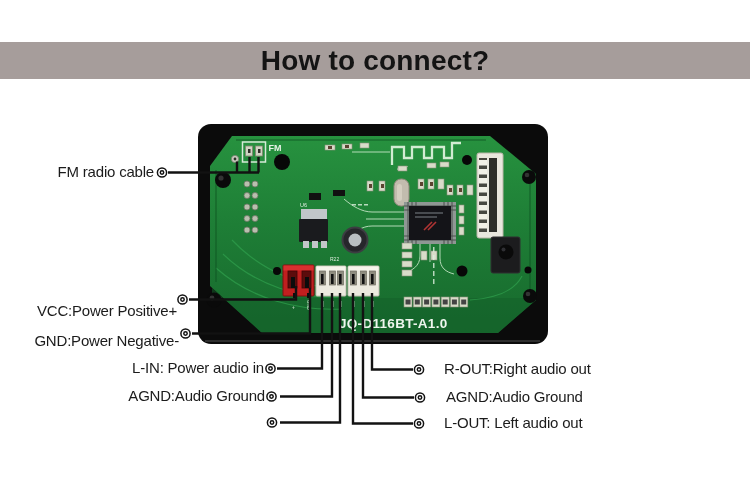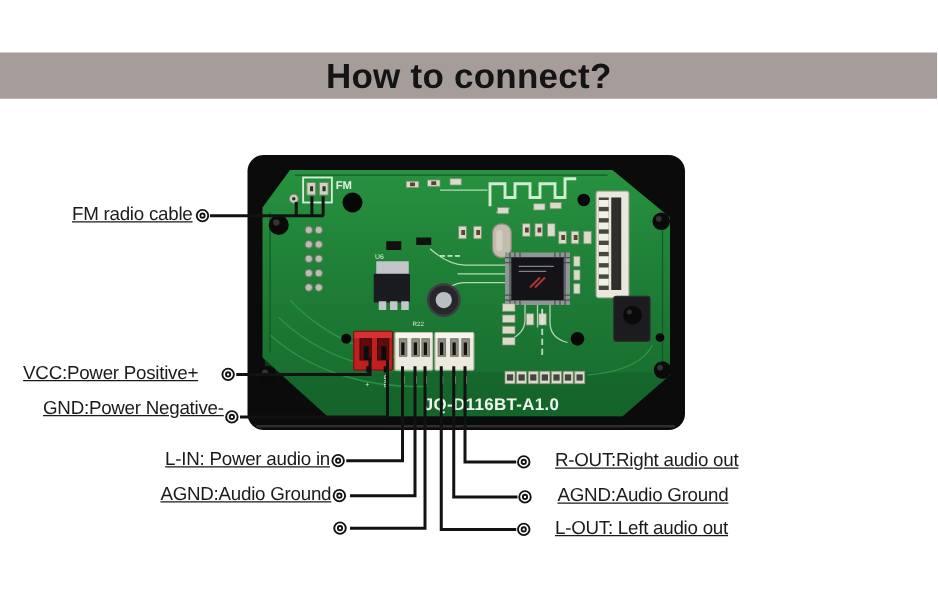--- a/index.html
+++ b/index.html
@@ -4,21 +4,21 @@
 <style>
   html,body{margin:0;padding:0;background:#fff;}
   #page{position:relative;width:750px;height:489px;background:#ffffff;overflow:hidden;
         font-family:"Liberation Sans",sans-serif;border-radius:26px;}
   .banner{position:absolute;left:0;top:42px;width:750px;height:37px;background:#a69d9b;
           display:flex;align-items:center;justify-content:center;}
   .banner h1{margin:0;font-size:28px;font-weight:600;color:#141414;letter-spacing:0.2px;
              font-family:"Liberation Sans",sans-serif;}
   #board-svg{position:absolute;left:0;top:0;width:750px;height:489px;}
   .lbl{position:absolute;font-size:15px;line-height:18px;color:#1b1b1b;letter-spacing:-0.2px;
-       white-space:nowrap;text-decoration:underline;}
+       white-space:nowrap;}
   .lbl-right{text-align:right;}
   .lbl-left{text-align:left;margin-left:16px;}
   .lbl .row{display:block;line-height:17px;}
 </style>
 </head>
 <body>
 
 <div id="page">
 
   <div class="banner">
@@ -349,23 +349,23 @@
           <circle cx="419" cy="423.5" r="4.6"></circle>
           <circle cx="419" cy="423.5" r="1.7"></circle>
         </g>
     </g>
   </svg>
 
   <div class="lbl lbl-right" style="left:0;top:163px;width:178px;">
     <span class="row" style="padding-right:24px;">FM radio cable</span>
   </div>
 
-  <div class="lbl lbl-right" style="left:0;top:290px;width:177px;text-align:center;">VCC:Power Positive+</div>
-
-  <div class="lbl lbl-right" style="left:0;top:318px;width:179px;">GND:Power Negative-</div>
+  <div class="lbl lbl-right" style="left:0;top:302px;width:177px;">VCC:Power Positive+</div>
+
+  <div class="lbl lbl-right" style="left:0;top:332px;width:179px;">GND:Power Negative-</div>
 
   <div class="lbl lbl-right" style="left:0;top:359px;width:264px;">L-IN: Power audio in</div>
 
   <div class="lbl lbl-right" style="left:0;top:387px;width:265px;">AGND:Audio Ground</div>
 
 
   <div class="lbl lbl-left" style="left:428px;top:360px;">R-OUT:Right audio out</div>
 
   <div class="lbl lbl-left" style="left:430px;top:388px;">AGND:Audio Ground</div>
 

